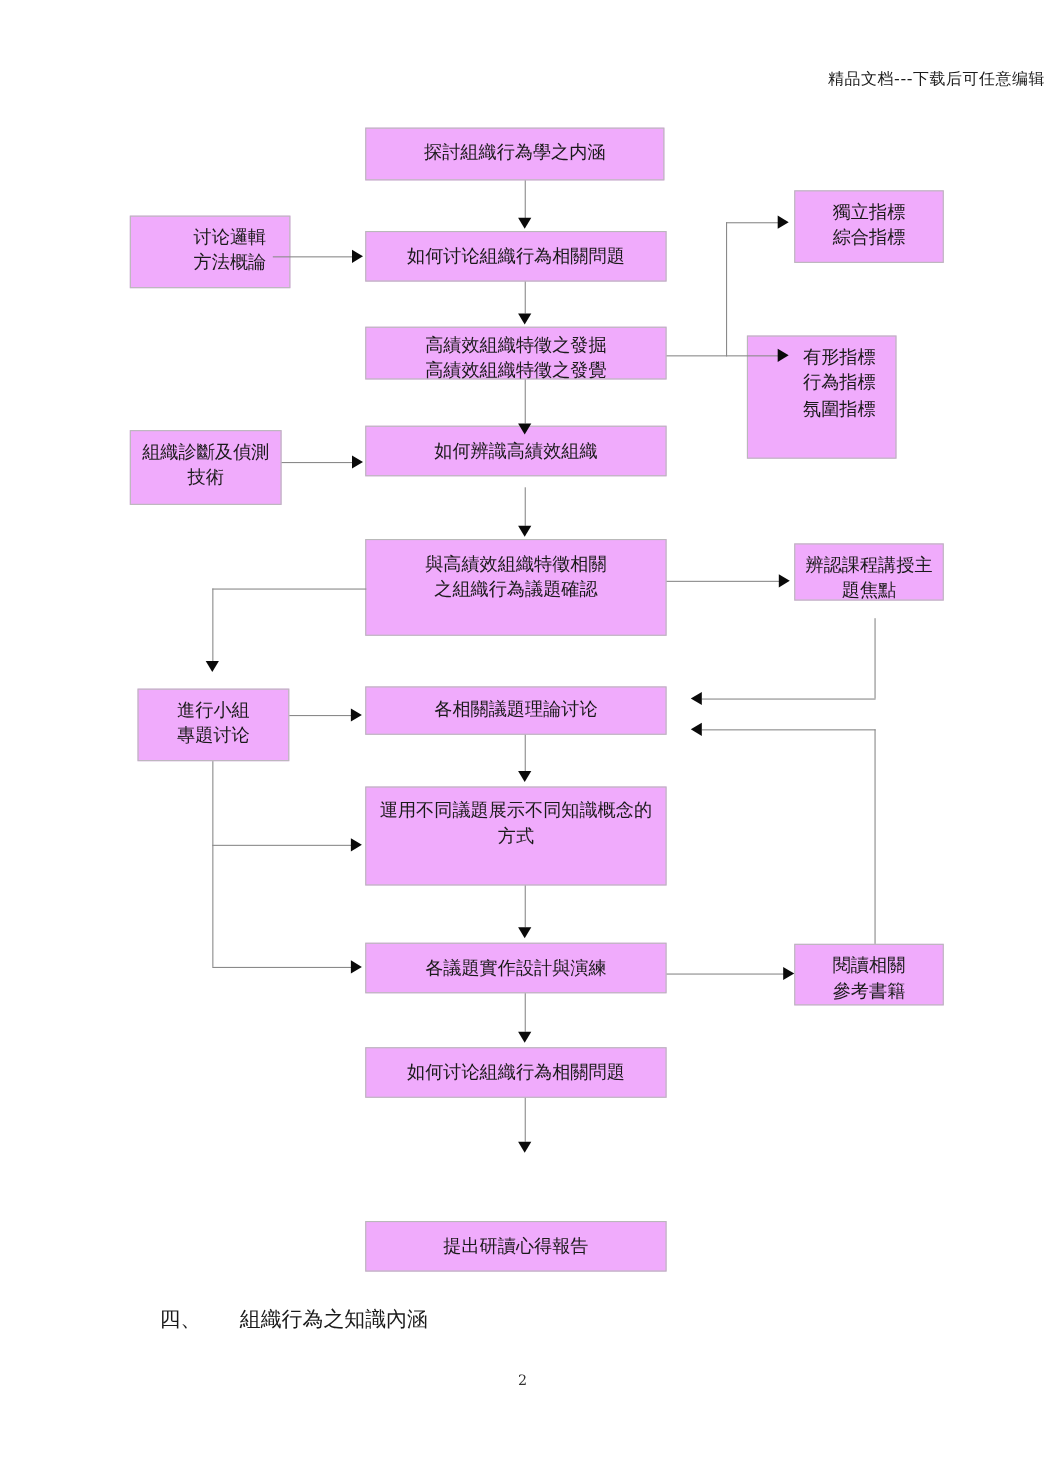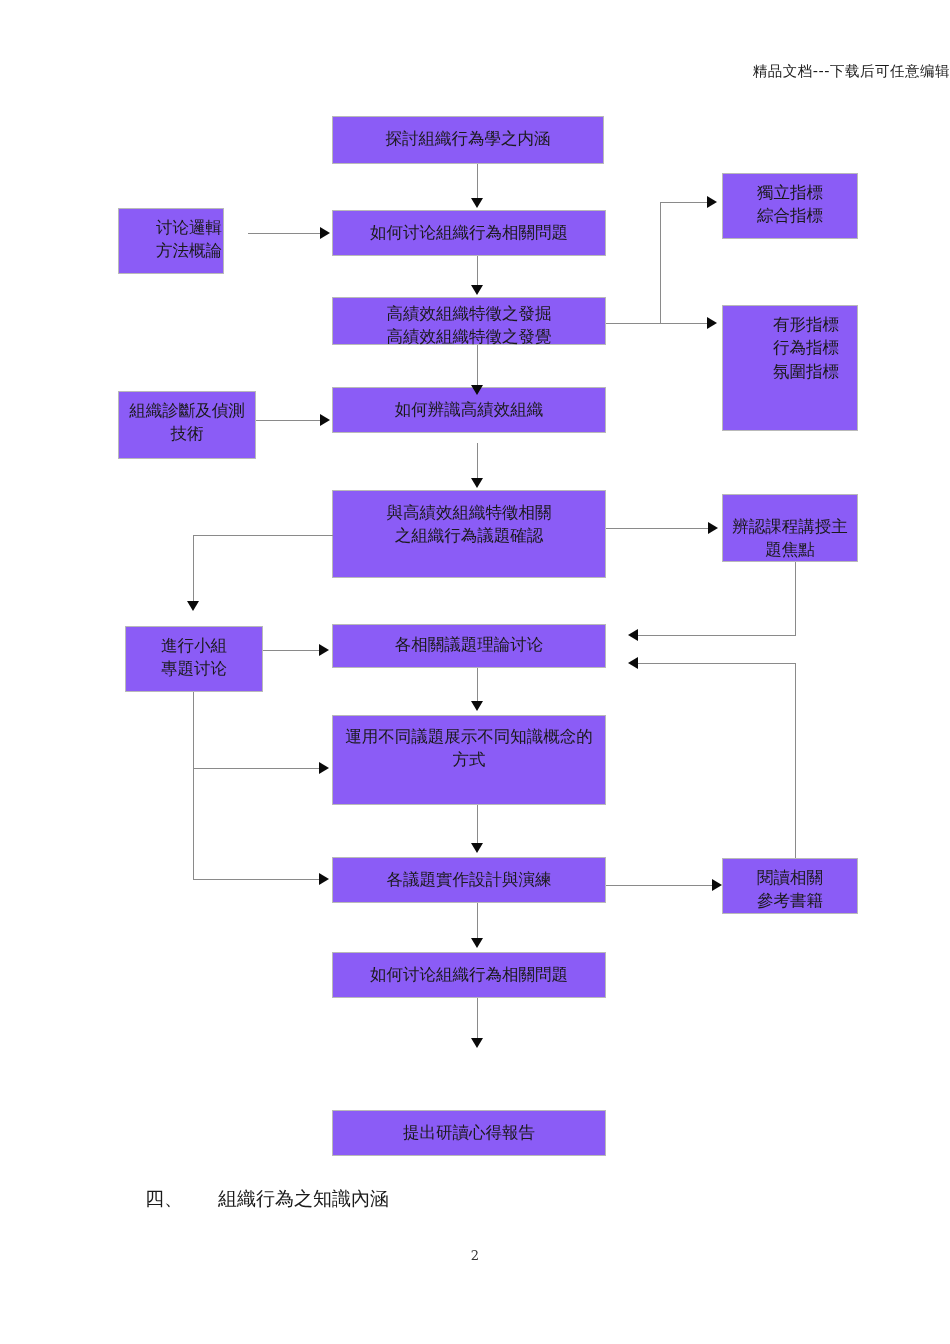--- a/index.html
+++ b/index.html
@@ -19,21 +19,21 @@
     font-size:14.5px;
     color:#1a1a1a;
     letter-spacing:.5px;
     font-family:"DejaVu Sans","Liberation Sans",sans-serif;
   }
 
   .node{
     position:absolute;
     box-sizing:border-box;
     border:1px solid #b9b9b9;
-    background:#8b5cf6;
+    background:#f0abfc;
     color:#1a1a1a;
     font-size:16.5px;
     line-height:1.42;
     text-align:center;
     padding-top:10px;
     white-space:pre-line;
     font-family:"DejaVu Sans","Liberation Sans",sans-serif;
   }
 
   
@@ -84,37 +84,37 @@
 
   <div class="node" style="left:332px;top:715px;width:274px;height:90px;padding-top:9px;">運用不同議題展示不同知識概念的
 方式</div>
 
   <div class="node" style="left:332px;top:857px;width:274px;height:46px;">各議題實作設計與演練</div>
 
   <div class="node" style="left:332px;top:952px;width:274px;height:46px;">如何讨论組織行為相關問題</div>
 
   <div class="node" style="left:332px;top:1110px;width:274px;height:46px;">提出研讀心得報告</div>
 
-  <div class="node" style="left:118px;top:208px;width:106px;height:66px;padding-top:7px;padding-left:36px;">讨论邏輯
+  <div class="node" style="left:118px;top:196px;width:146px;height:66px;padding-top:7px;padding-left:36px;">讨论邏輯
 方法概論</div>
 
   <div class="node" style="left:118px;top:391px;width:138px;height:68px;padding-top:7px;">組織診斷及偵測
 技術</div>
 
   <div class="node" style="left:125px;top:626px;width:138px;height:66px;padding-top:7px;">進行小組
 專題讨论</div>
 
   <div class="node" style="left:722px;top:173px;width:136px;height:66px;padding-top:7px;">獨立指標
 綜合指標</div>
 
-  <div class="node" style="left:722px;top:305px;width:136px;height:126px;padding-top:7px;padding-left:32px;">有形指標
+  <div class="node" style="left:679px;top:305px;width:136px;height:112px;padding-top:7px;padding-left:32px;">有形指標
 行為指標
 氛圍指標</div>
 
-  <div class="node" style="left:722px;top:494px;width:136px;height:68px;padding-top:20px;">辨認課程講授主
+  <div class="node" style="left:722px;top:494px;width:136px;height:52px;padding-top:7px;">辨認課程講授主
 題焦點</div>
 
   <div class="node" style="left:722px;top:858px;width:136px;height:56px;padding-top:7px;">閱讀相關
 參考書籍</div>
 
   <div class="v-line" style="left:477px;top:164px;height:36px;"></div>
   <div class="arr arr-d" style="left:471px;top:198px;"></div>
 
   <div class="v-line" style="left:477px;top:256px;height:29px;"></div>
   <div class="arr arr-d" style="left:471px;top:285px;"></div>

